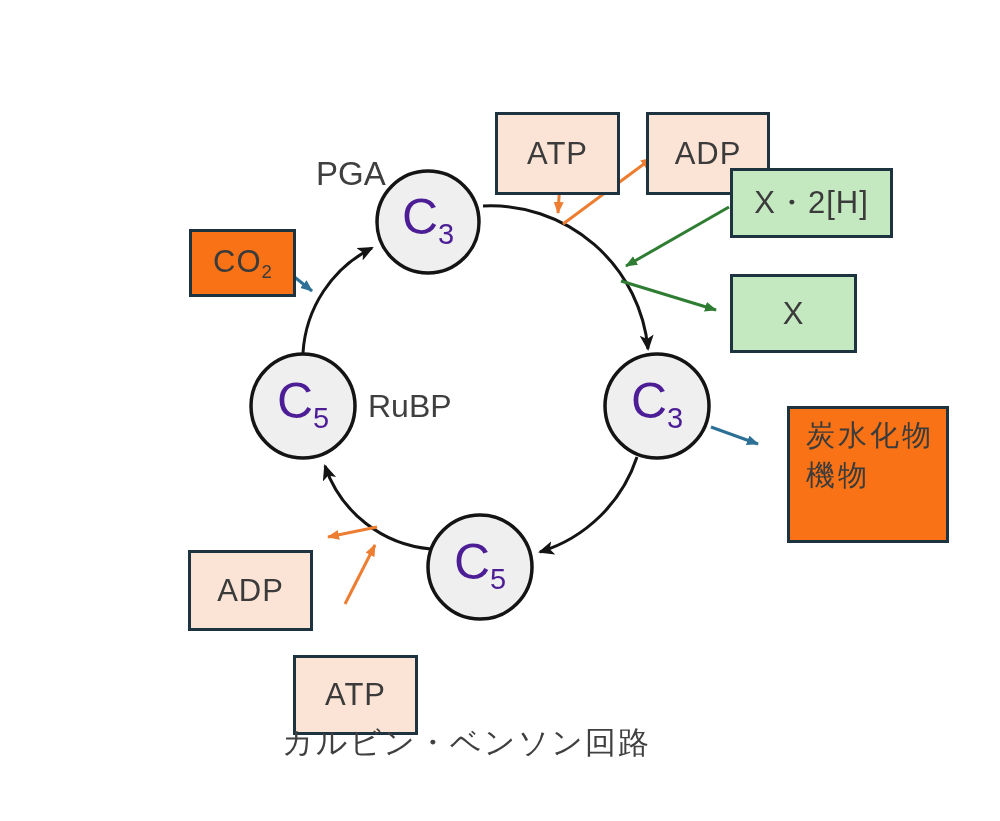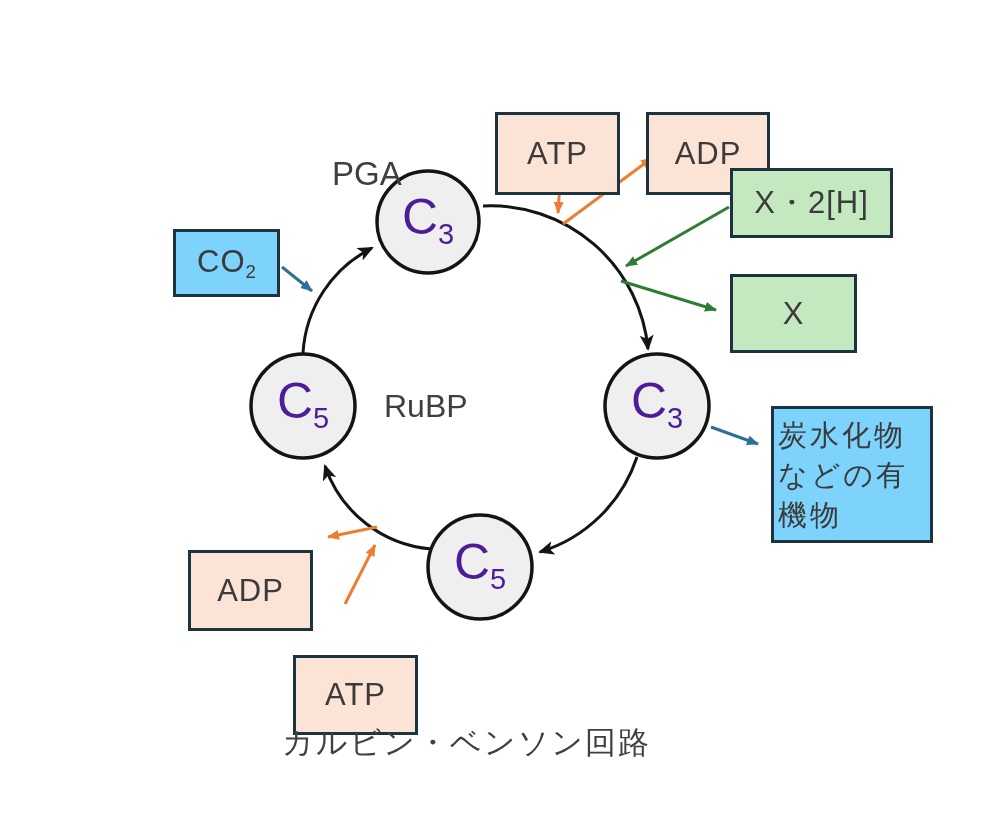--- a/index.html
+++ b/index.html
@@ -8,34 +8,34 @@
     font-family:"Liberation Sans","DejaVu Sans",sans-serif;color:#3b3b3b;
   }
   #diagram-svg{position:absolute;left:0;top:0;width:1000px;height:821px;}
   .box{
     position:absolute;box-sizing:border-box;border:3px solid #1e3340;
     display:flex;align-items:center;justify-content:center;
     font-size:31px;font-weight:300;color:#3b3b3b;letter-spacing:1px;
   }
   .box.peach{background:#fbe3d5;margin-top:48px;}
   .box.green{background:#c4e9c1;}
-  .box.blue{background:#7dd3fc;}
+  .box.blue{background:#f97316;margin-left:16px;}
   .box.multiline{
-    display:block;padding:6px 0 0 4px;line-height:40px;font-size:29px;
+    display:block;padding:6px 0 0 16px;line-height:40px;font-size:29px;
     letter-spacing:3px;
   }
   .box.multiline span{display:block;}
   .sub{font-size:0.60em;vertical-align:-0.30em;letter-spacing:0;}
   .node-label{
     position:absolute;transform:translate(-50%,-54%);
     font-size:50px;font-weight:300;color:#4c1d95;white-space:nowrap;
   }
   .node-label .sub{font-size:0.58em;vertical-align:-0.34em;}
   .annotation{
-    position:absolute;font-size:33px;font-weight:300;color:#3f3f3f;white-space:nowrap;margin-left:16px;
+    position:absolute;font-size:33px;font-weight:300;color:#3f3f3f;white-space:nowrap;
   }
   .title{
     position:absolute;left:233px;top:722px;width:467px;text-align:center;
     font-size:31px;font-weight:300;color:#404040;letter-spacing:2px;white-space:nowrap;
   }
 </style>
 </head>
 <body>
 
 <div id="stage">
@@ -107,21 +107,20 @@
   <div class="box green" style="left:730px;top:168px;width:163px;height:70px;">
     <span>X・2[H]</span>
   </div>
 
   <div class="box green" style="left:730px;top:274px;width:127px;height:79px;">
     <span>X</span>
   </div>
 
   <div class="box blue multiline" style="left:771px;top:406px;width:162px;height:137px;">
     <span>炭水化物</span>
-    <span>などの有</span>
     <span>機物</span>
   </div>
 
   <div class="box peach" style="left:188px;top:502px;width:125px;height:81px;">
     <span>ADP</span>
   </div>
 
   <div class="box peach" style="left:293px;top:607px;width:125px;height:80px;">
     <span>ATP</span>
   </div>

